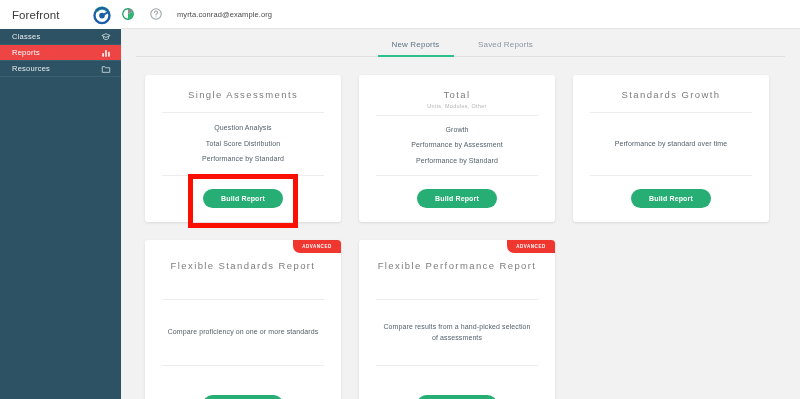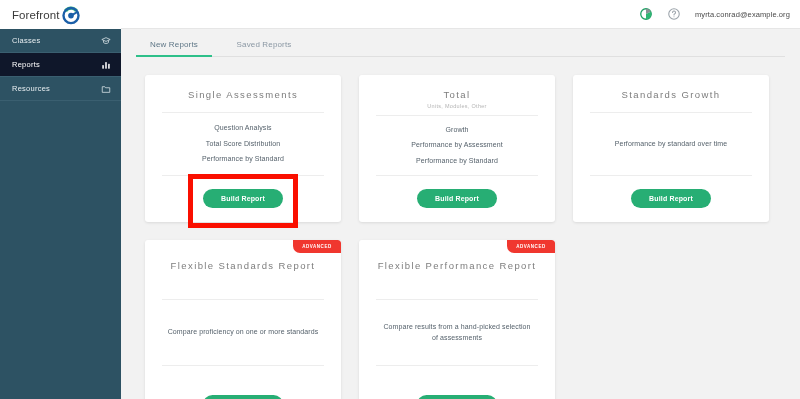--- a/index.html
+++ b/index.html
@@ -25,61 +25,60 @@
     background: #2d5263;
     display: flex;
     flex-direction: column;
   }
 
   #brand {
     height: 29px;
     background: #ffffff;
     display: flex;
     align-items: center;
-    justify-content: flex-start;
+    justify-content: space-between;
     padding: 0 8px 0 12px;
     flex: none;
   }
 
   #brand-name {
     font-size: 11.5px;
     color: #3b3b3b;
     letter-spacing: .1px;
   }
 
   #brand-logo { width: 22px; height: 22px; display: block; }
 
   .nav-item {
-    height: 24px;
+    height: 16px;
     display: flex;
     align-items: center;
     justify-content: space-between;
     padding: 0 10px 0 12px;
     border-bottom: 1px solid #3a5f70;
     cursor: pointer;
   }
   .nav-item .nav-label {
     font-size: 7.5px;
     color: #e8eef1;
     letter-spacing: .25px;
   }
-  .nav-item.active { background: #0f172a; }
+  .nav-item.active { background: #ef4444; }
   .nav-item.active .nav-label { color: #ffffff; }
   .nav-icon { width: 10px; height: 10px; display: block; opacity: .92; }
 
   
   #header {
     position: absolute;
     left: 121px; top: 0;
     width: 679px; height: 29px;
     background: #ffffff;
     border-bottom: 1px solid #e6e6e6;
     display: flex;
     align-items: center;
-    justify-content: flex-end;
     padding-right: 10px;
     gap: 14px;
   }
   .hdr-icon { width: 14px; height: 14px; display: block; cursor: pointer; }
   #user-email {
     font-size: 7.5px;
     color: #4a4a4a;
     letter-spacing: .1px;
   }
 
@@ -93,20 +92,21 @@
   }
 
   #tabbar {
     margin: 0 15px;
     height: 28px;
     display: flex;
     align-items: flex-end;
     gap: 0;
     border-bottom: 1px solid #e0e0e0;
     padding-top: 10px;
+    justify-content: center;
   }
   .tab {
     font-size: 8px;
     color: #8a97a3;
     padding: 0 0 6px 0;
     width: 76px;
     text-align: center;
     cursor: pointer;
     border-bottom: 2px solid transparent;
     margin-bottom: -1px;

